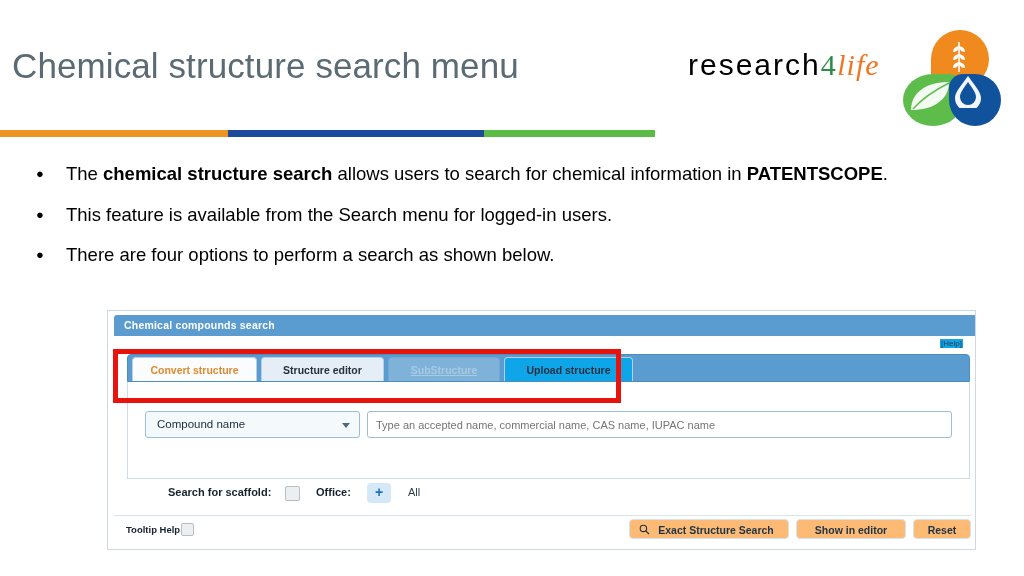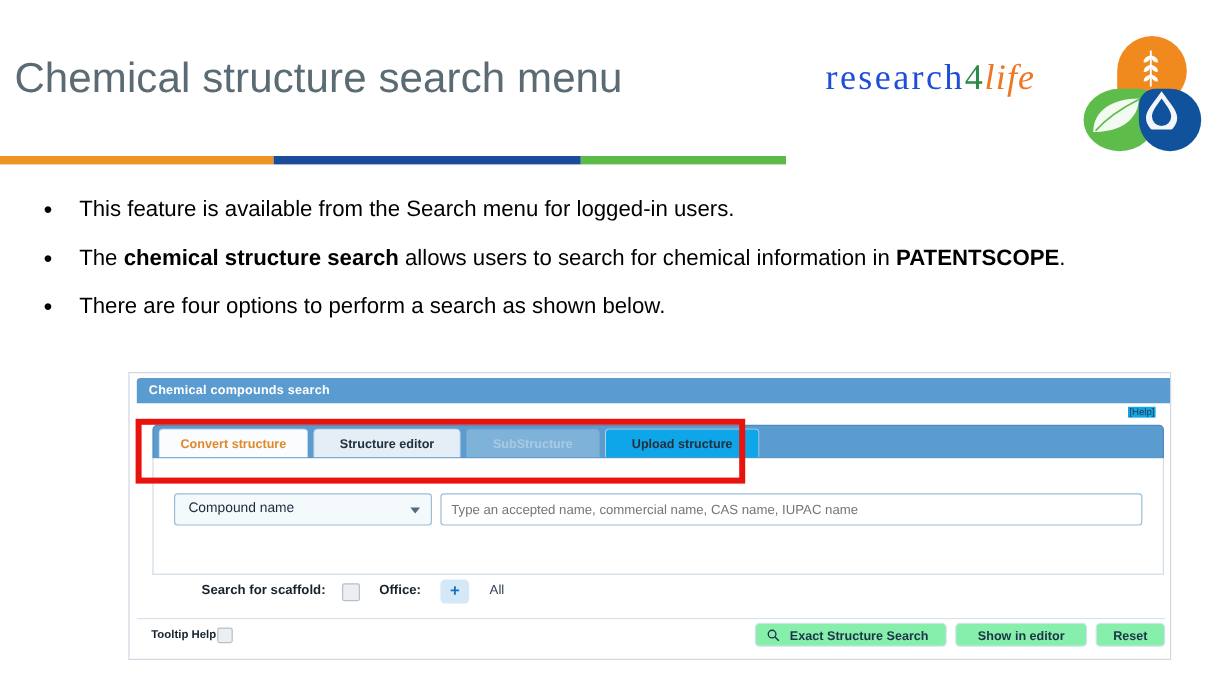--- a/index.html
+++ b/index.html
@@ -36,21 +36,21 @@
     height: 100px;
   }
   .logo-word {
     position: absolute;
     left: 0;
     top: 18px;
     font-size: 30px;
     letter-spacing: 1.5px;
     white-space: nowrap;
   }
-  .logo-research { color: #1d4ed8; font-weight: 400; font-family: Liberation Serif, serif; letter-spacing: 2px; }
+  .logo-research { color: #000000; font-weight: 400; font-family: Liberation Sans, sans-serif; letter-spacing: 2px; }
   .logo-four { color: #2e8b47; font-weight: 400; font-family: "Liberation Serif", serif; }
   .logo-life {
     color: #ef7622; font-style: italic; font-weight: 400;
     font-family: "Liberation Serif", serif; letter-spacing: 1px;
   }
   .petal-orange {
     position: absolute; left: 243px; top: 0px;
     width: 58px; height: 58px;
     background: #f08a1e;
     border-radius: 50% 50% 50% 14px;
@@ -166,21 +166,21 @@
     line-height: 24px;
     font-size: 10.5px;
     font-weight: bold;
     text-align: center;
     border-radius: 4px 4px 0 0;
     box-sizing: border-box;
     white-space: nowrap;
   }
   .tab-0 { left: 4px;   width: 125px; background: #fbfcfd; color: #e08a2e; border: 1px solid #b9cfe2; border-bottom: none; }
   .tab-1 { left: 133px; width: 123px; background: #e5eef6; color: #23313f; border: 1px solid #b9cfe2; border-bottom: none; }
-  .tab-2 { left: 260px; width: 112px; background: #7fb2d8; color: #a8cae4; border: 1px solid #74a8d0; border-bottom: none; }
+  .tab-2 { left: 260px; width: 112px; background: #7fb2d8; color: #a8cae4; border: 1px solid #74a8d0; border-bottom: none; text-decoration: underline; }
   .tab-3 { left: 376px; width: 129px; background: #0ea5e9; color: #23313f; border: 1px solid #b9cfe2; border-bottom: none; }
 
   .redbox {
     position: absolute;
     left: 5px; top: 38px;
     width: 508px; height: 54px;
     border: 5px solid #e8130d;
     box-sizing: border-box;
     z-index: 30;
   }
@@ -287,21 +287,21 @@
     width: 11px; height: 11px;
     background: #eceff2;
     border: 1px solid #b7bec6;
     border-radius: 2px;
   }
   .btn {
     position: absolute;
     top: 3px;
     height: 20px;
     line-height: 20px;
-    background: #86efac;
+    background: #fdba74;
     border: 1px solid #d3e2ef;
     border-radius: 4px;
     color: #1d3347;
     font-size: 10.5px;
     font-weight: bold;
     text-align: center;
     box-sizing: border-box;
     white-space: nowrap;
   }
   .btn-search { left: 515px; width: 160px; padding-left: 14px; }
@@ -343,22 +343,22 @@
       <path d="M17 8 C12 15 9 19 9 23 a8 8 0 0 0 16 0 C25 19 22 15 17 8z" fill="#11529c"></path>
     </svg>
   </div>
 </div>
 
 <div class="rule rule-orange"></div>
 <div class="rule rule-blue"></div>
 <div class="rule rule-green"></div>
 
 <div class="bullets" id="bullet-list">
+    <div class="bullet"><span>The </span><b>chemical structure search</b><span> allows users to search for chemical information in </span><b>PATENTSCOPE</b><span>.</span></div>
     <div class="bullet"><span>This feature is available from the Search menu for logged-in users.</span></div>
-    <div class="bullet"><span>The </span><b>chemical structure search</b><span> allows users to search for chemical information in </span><b>PATENTSCOPE</b><span>.</span></div>
     <div class="bullet"><span>There are four options to perform a search as shown below.</span></div>
   </div>
 
 <div class="shot">
 
   <div class="shot-titlebar">Chemical compounds search</div>
 
   <div class="help-link">[Help]</div>
 
   <div class="tabs-wrap">

